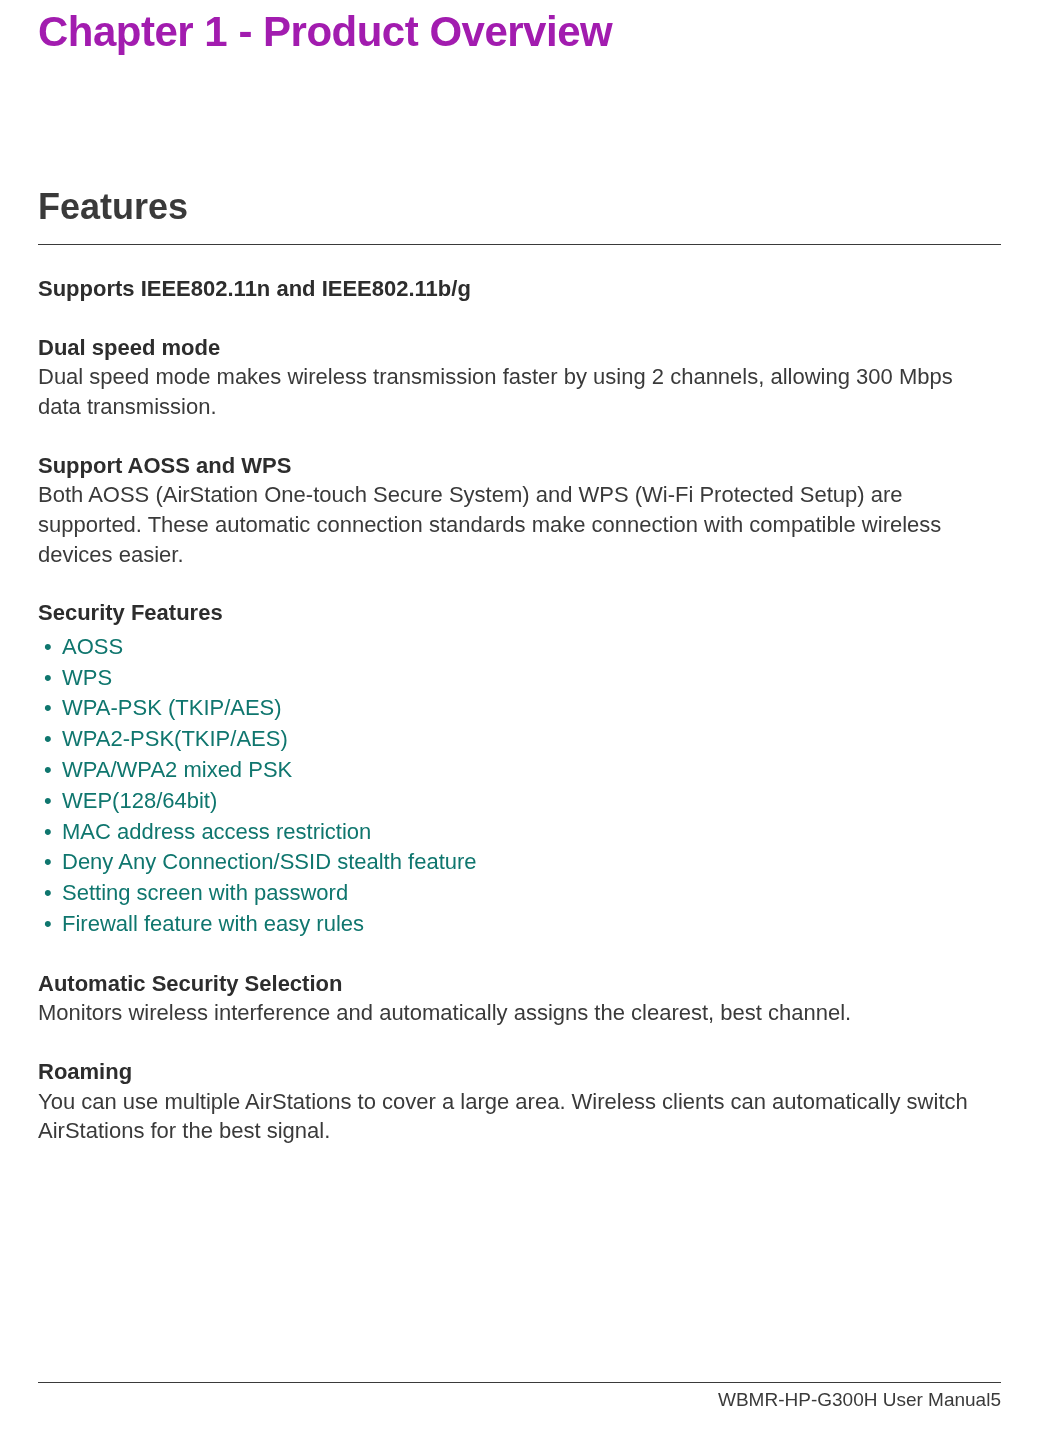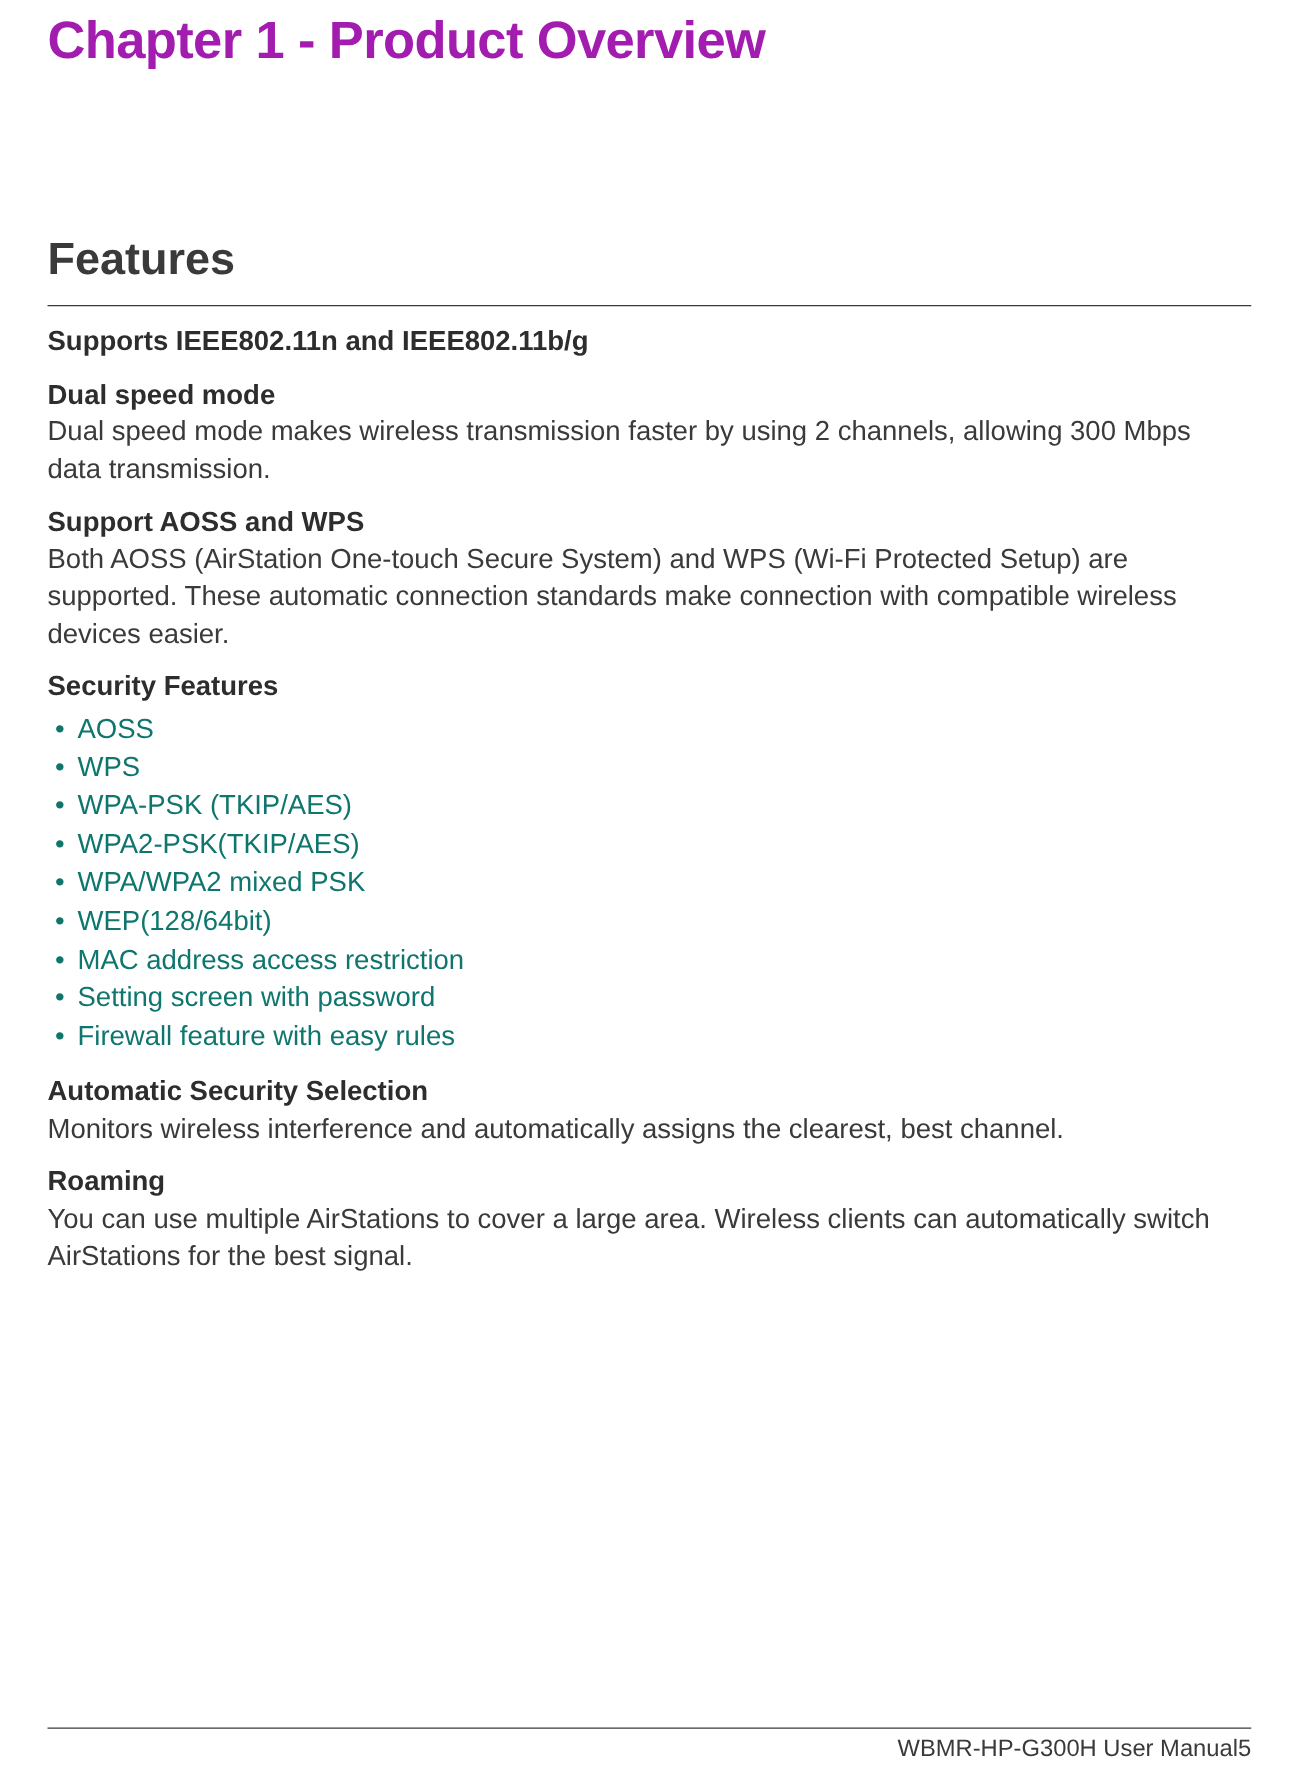--- a/index.html
+++ b/index.html
@@ -25,21 +25,21 @@
     }
     .section-title {
       font-size: 36px;
       font-weight: bold;
       color: #3a3a3a;
       margin-top: 130px;
       border-bottom: 1px solid #3a3a3a;
       padding-bottom: 16px;
     }
     .feature-block {
-      margin-top: 14px;
+      margin-top: 30px;
     }
     .feature-heading {
       font-size: 22px;
       font-weight: bold;
       color: #2d2d2d;
       line-height: 1.3;
     }
     .feature-body {
       font-size: 22px;
       color: #3a3a3a;
@@ -99,20 +99,21 @@
 <div class="feature-block">
   <div class="feature-heading">Security Features</div>
   <ul class="bullet-list">
     <li>AOSS</li>
     <li>WPS</li>
     <li>WPA-PSK (TKIP/AES)</li>
     <li>WPA2-PSK(TKIP/AES)</li>
     <li>WPA/WPA2 mixed PSK</li>
     <li>WEP(128/64bit)</li>
     <li>MAC address access restriction</li>
+    <li>Deny Any Connection/SSID stealth feature</li>
     <li>Setting screen with password</li>
     <li>Firewall feature with easy rules</li>
   </ul>
 </div>
 
 <div class="feature-block">
   <div class="feature-heading">Automatic Security Selection</div>
   <div class="feature-body">Monitors wireless interference and automatically assigns the clearest, best channel.</div>
 </div>
 

